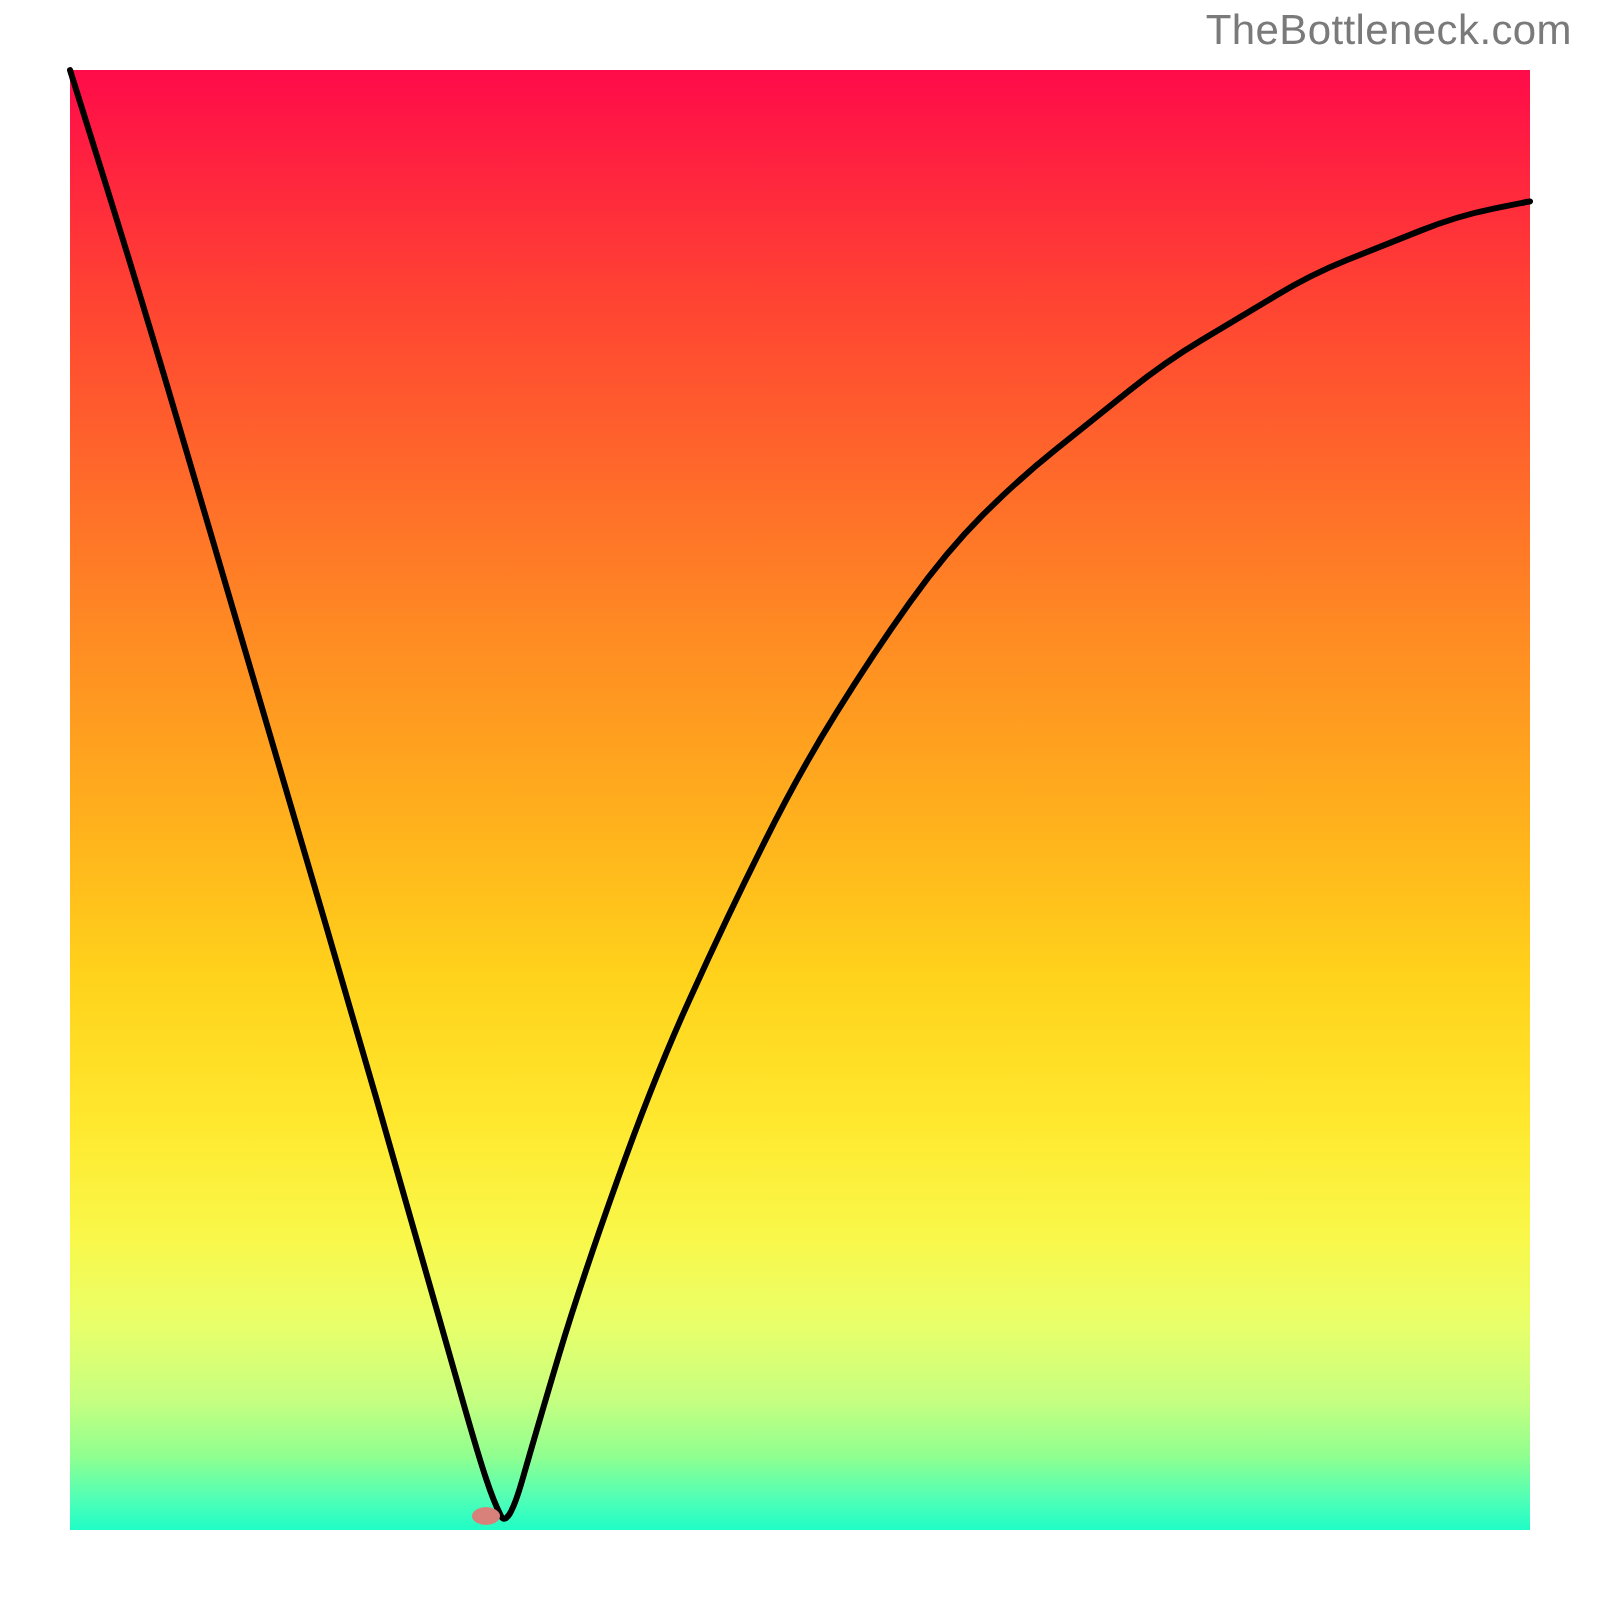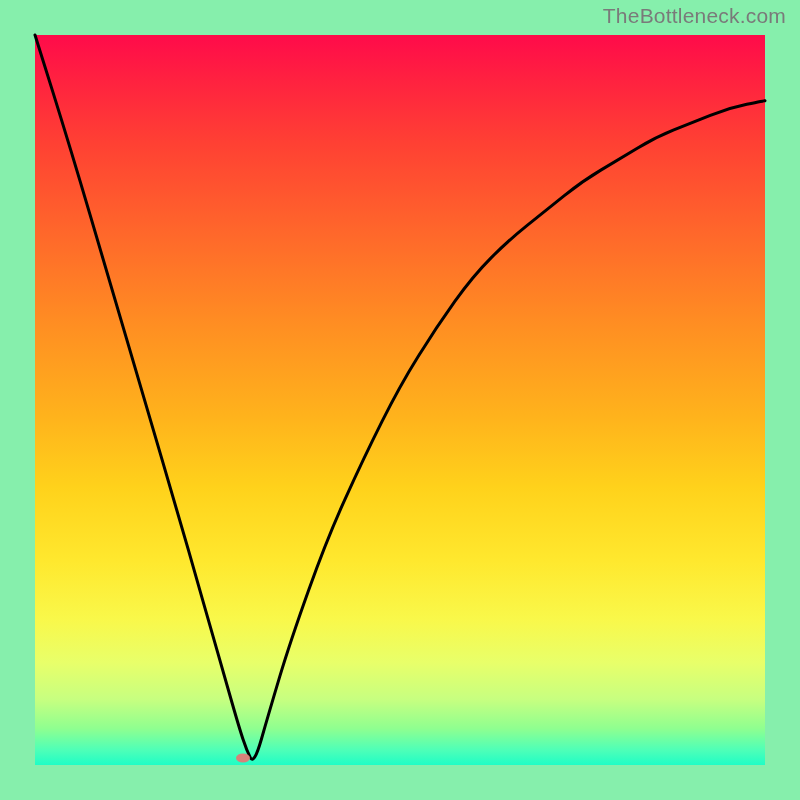--- a/index.html
+++ b/index.html
@@ -8,21 +8,21 @@
     width: 800px;
     height: 800px;
     overflow: hidden;
     background: #000;
     font-family: Arial, Helvetica, sans-serif;
   }
   .frame {
     position: relative;
     width: 800px;
     height: 800px;
-    background: #86efac;
+    background: #ffffff;
   }
   .watermark {
     position: absolute;
     top: 4px;
     right: 14px;
     color: #7a7a7a;
     font-size: 21px;
     font-weight: 400;
     letter-spacing: 0.2px;
     z-index: 5;

